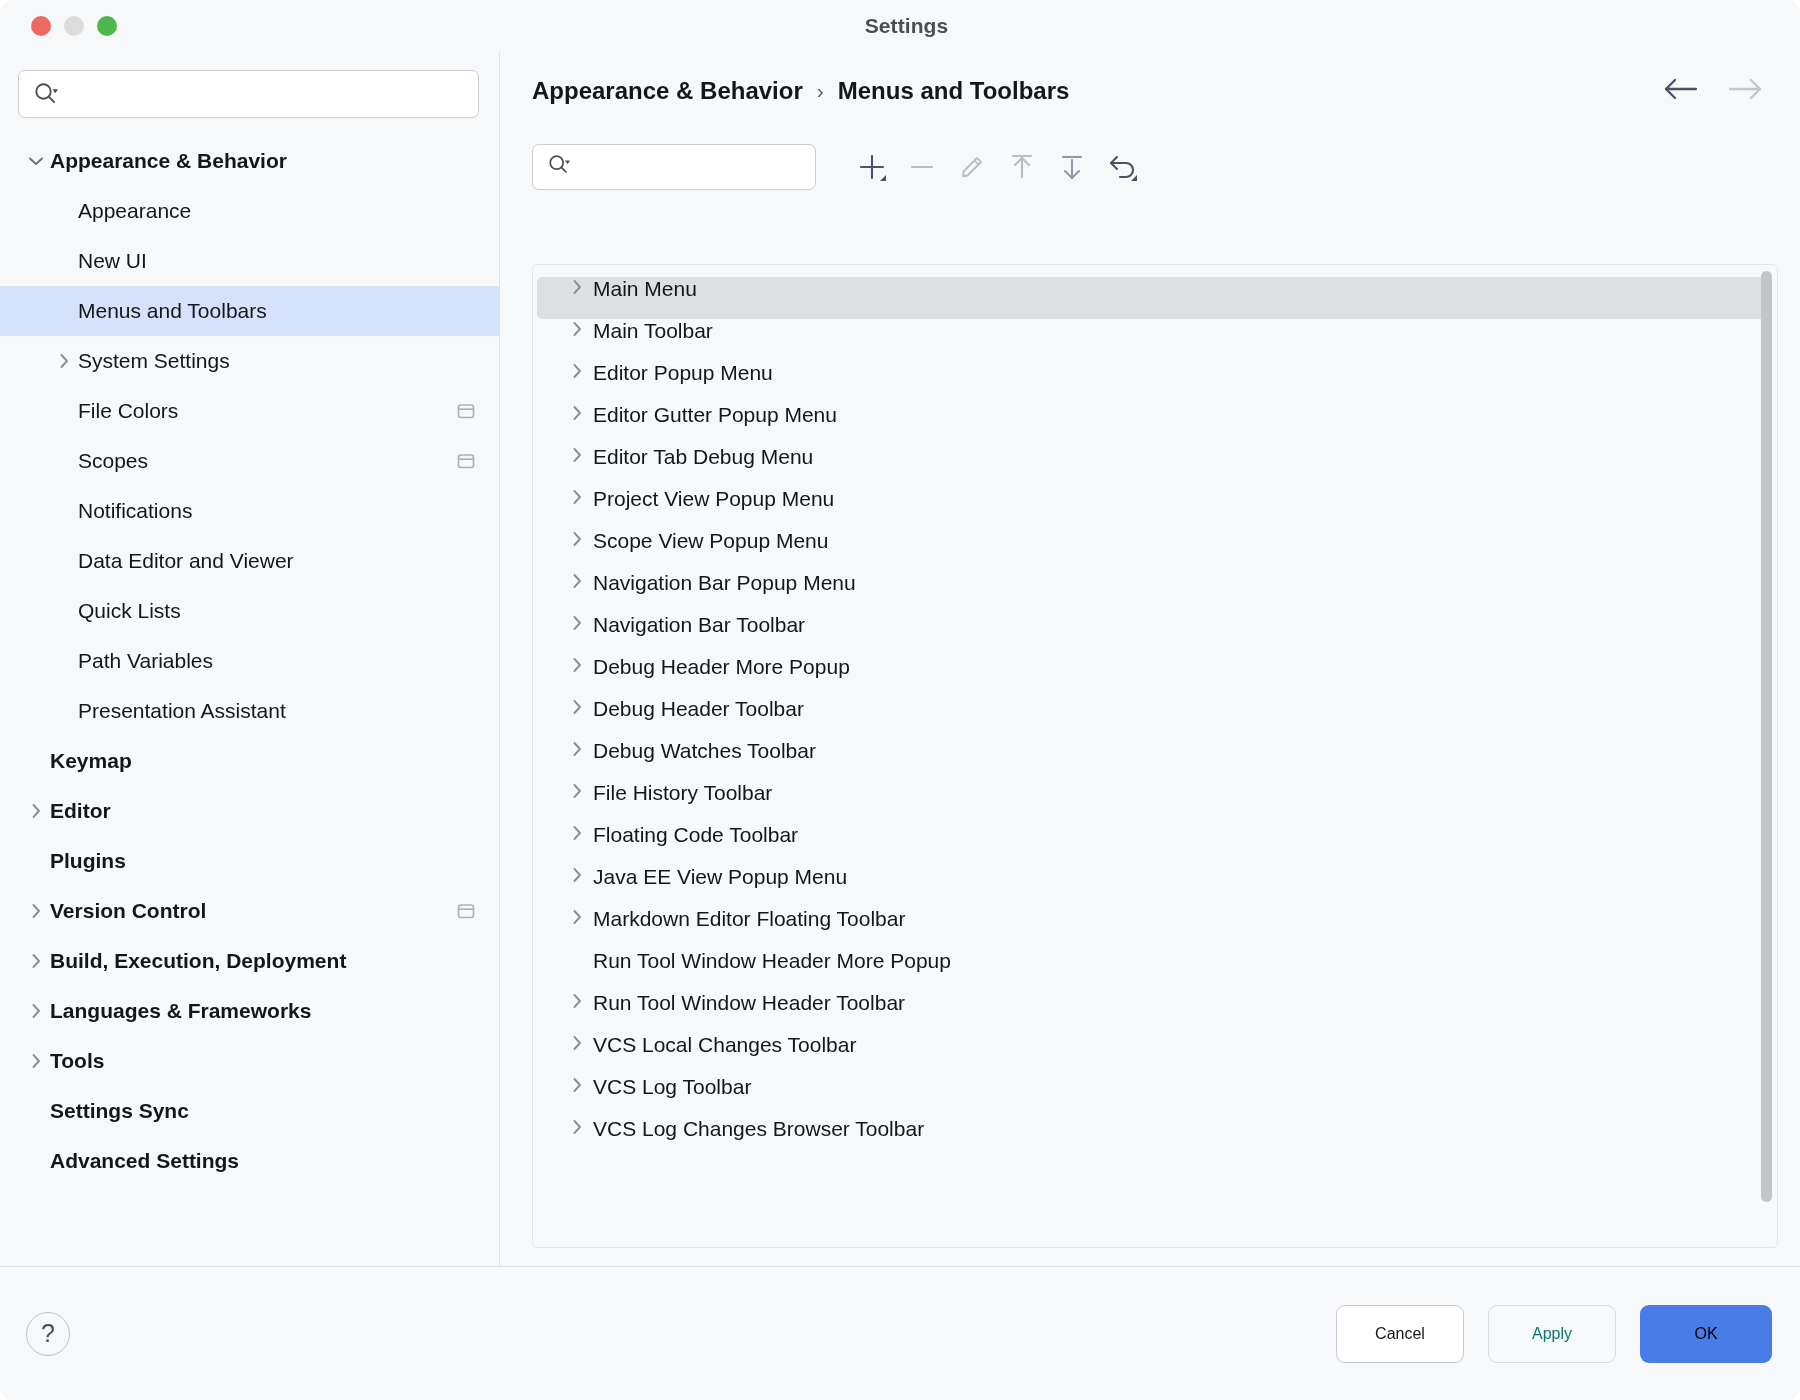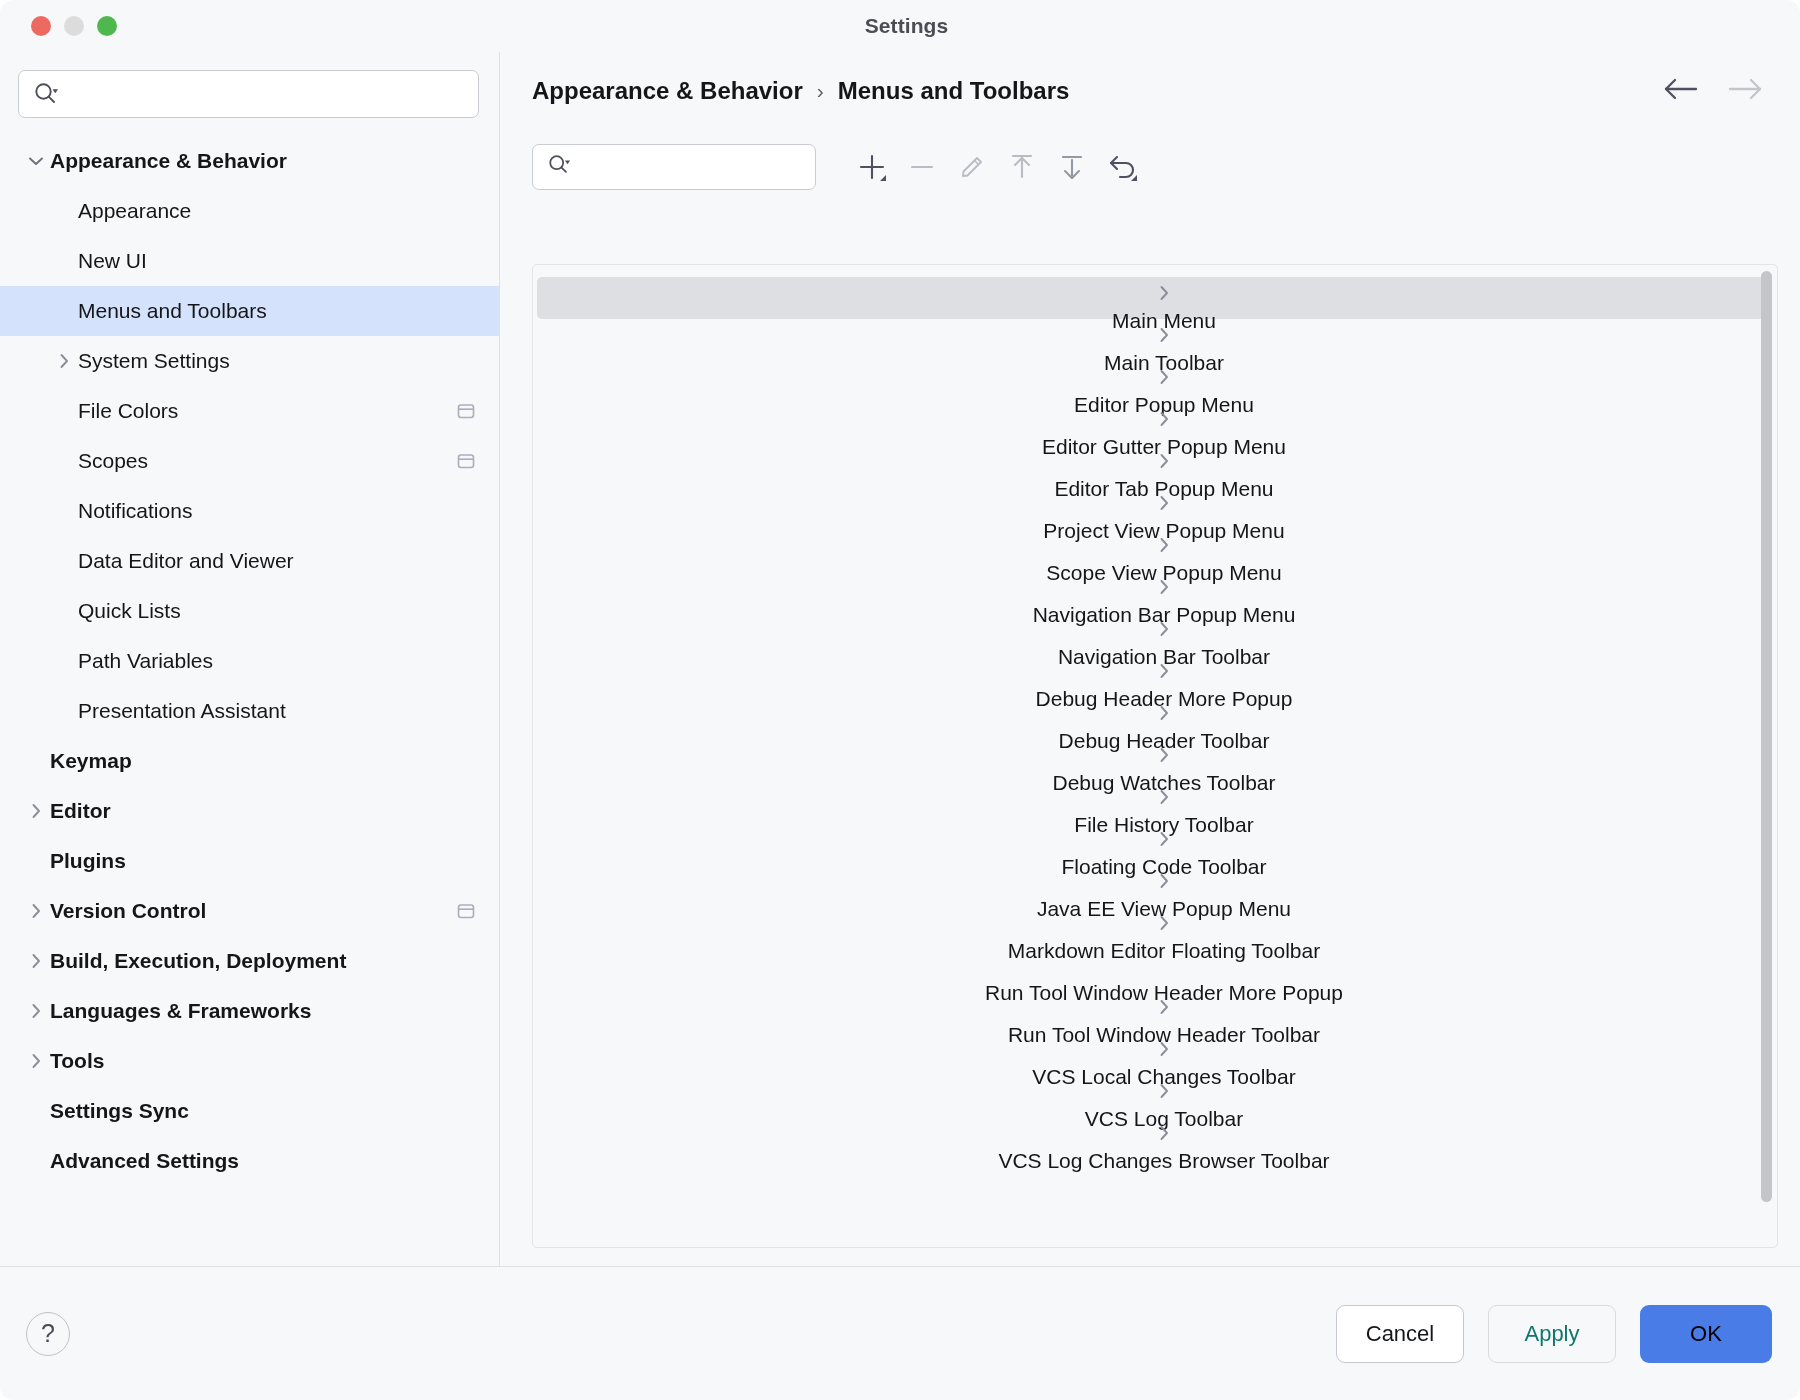--- a/index.html
+++ b/index.html
@@ -212,25 +212,24 @@
   }
   .list-scroll {
     position: absolute;
     inset: 0;
     padding: 12px 0 8px 0;
     overflow: hidden;
   }
   .row {
     height: 42px;
     display: flex;
-    align-items: center;
+    align-items: flex-start;
     padding-left: 24px;
     margin: 0 10px 0 4px;
     border-radius: 5px;
-    flex-direction: column;
   }
   .row.selected { background: #dedfe2; }
   .row-tw {
     width: 32px; flex: 0 0 32px;
     display: flex; align-items: center; justify-content: center;
   }
   .row-label {
     font-size: 21px;
     color: #14161a;
     white-space: nowrap;
@@ -276,21 +275,21 @@
     margin-left: auto;
     display: flex;
     align-items: center;
     gap: 24px;
   }
   .btn {
     height: 58px;
     min-width: 128px;
     padding: 0 28px;
     border-radius: 9px;
-    font-size: 22px;
+    font-size: 16px;
     font-family: "Liberation Sans", sans-serif;
     display: flex;
     align-items: center;
     justify-content: center;
     border: 1px solid transparent;
   }
   .btn-cancel {
     background: #ffffff;
     border-color: #c5c8cf;
     color: #14161a;
@@ -589,21 +588,21 @@
                 </svg>
               </span>
               <span class="row-label">Editor Gutter Popup Menu</span>
             </div>
             <div class="row">
               <span class="row-tw">
                 <svg width="20" height="20" viewBox="0 0 20 20">
                   <polyline points="7.5,4 13,10 7.5,16" fill="none" stroke="#8a8e98" stroke-width="1.9" stroke-linecap="round" stroke-linejoin="round"></polyline>
                 </svg>
               </span>
-              <span class="row-label">Editor Tab Popup Menu</span>
+              <span class="row-label">Editor Tab Debug Menu</span>
             </div>
             <div class="row">
               <span class="row-tw">
                 <svg width="20" height="20" viewBox="0 0 20 20">
                   <polyline points="7.5,4 13,10 7.5,16" fill="none" stroke="#8a8e98" stroke-width="1.9" stroke-linecap="round" stroke-linejoin="round"></polyline>
                 </svg>
               </span>
               <span class="row-label">Project View Popup Menu</span>
             </div>
             <div class="row">

